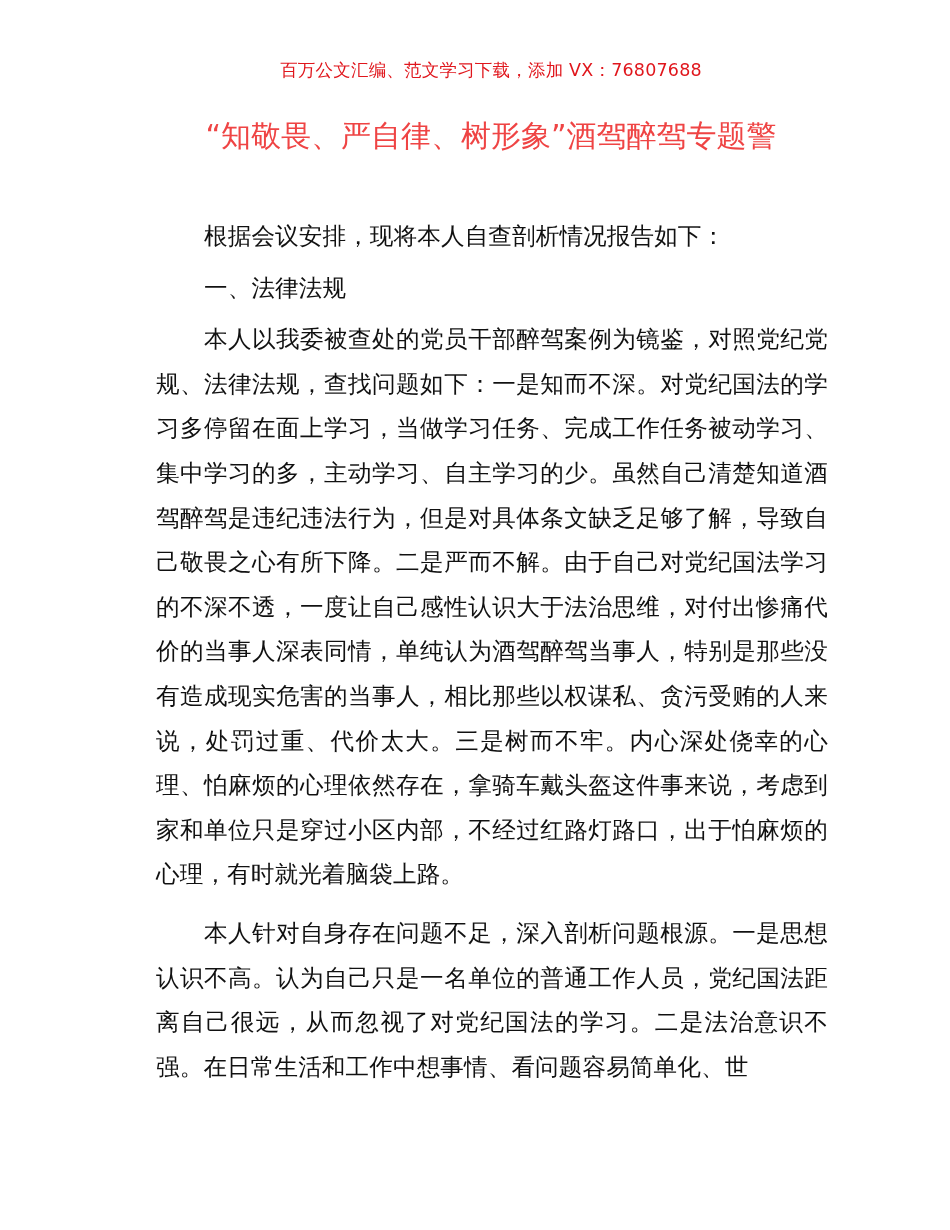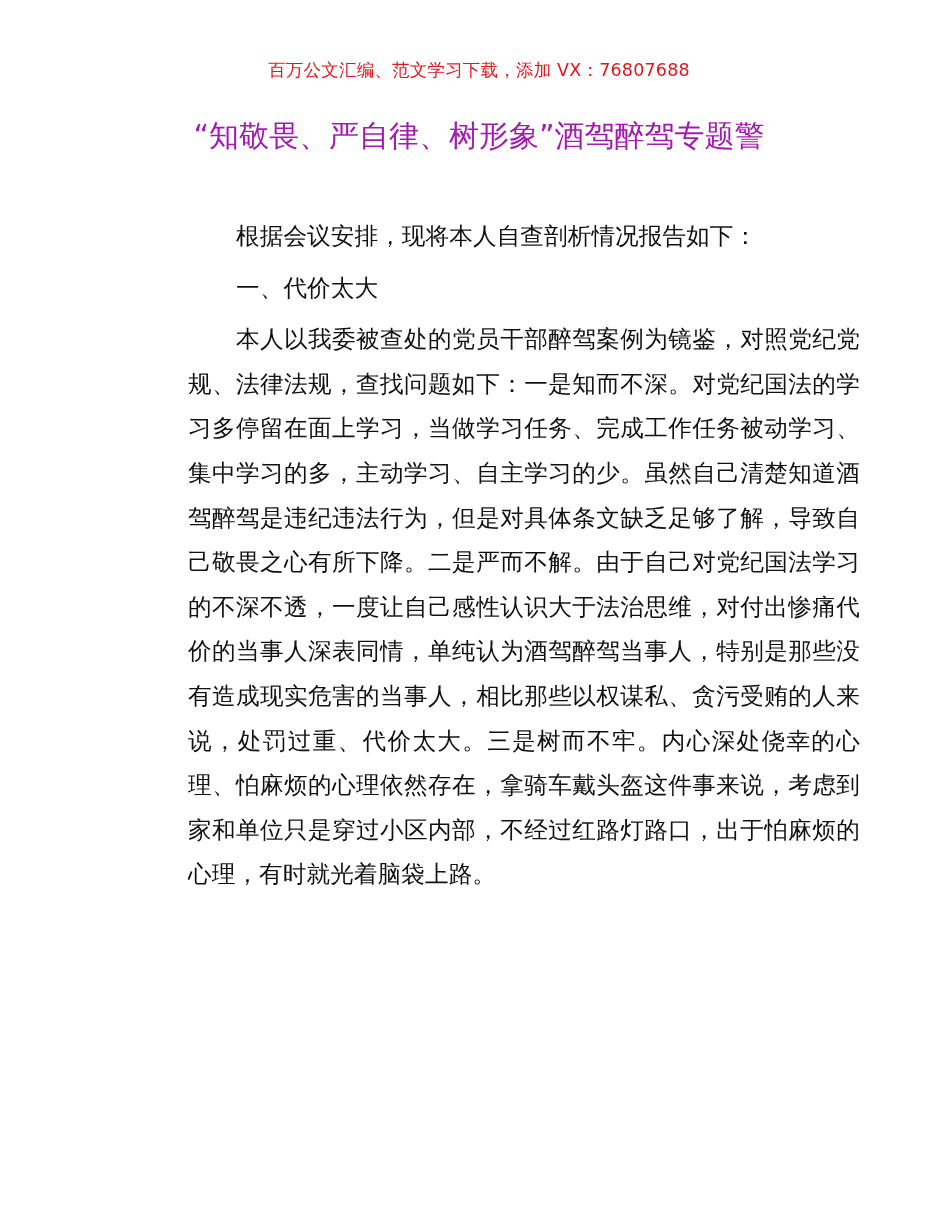--- a/index.html
+++ b/index.html
@@ -1,36 +1,37 @@
 <!DOCTYPE html>
 <html><head>
 <meta charset="utf-8">
 <style>
   html, body { margin: 0; padding: 0; background: #ffffff; }
   body { width: 950px; height: 1230px; overflow: hidden; position: relative; font-family: "DejaVu Sans", "Liberation Sans", sans-serif; color: #111; }
-  .page { position: absolute; left: 4px; top: 0; width: 806px; height: 1230px; background: #fff; }
+  .page { position: absolute; left: 16px; top: 0; width: 806px; height: 1230px; background: #fff; }
   .banner { position: absolute; top: 56px; left: 0; width: 950px; text-align: center; color: #e0161c; font-size: 17.5px; line-height: 28px; letter-spacing: 0.2px; }
-  .title { position: absolute; top: 114px; left: 140px; width: 670px; text-align: center; font-size: 30px; line-height: 44px; color: #a21caf; }
-  .content { position: absolute; left: 140px; top: 214px; width: 672px; margin-left: 44px; }
+  .title { position: absolute; top: 114px; left: 140px; width: 670px; text-align: center; font-size: 30px; line-height: 44px; color: #ef4444; }
+  .content { position: absolute; left: 140px; top: 214px; width: 672px; }
   .para { margin: 0; font-size: 23.6px; line-height: 44.6px; text-align: justify; text-justify: inter-character; letter-spacing: 0.1px; }
   .indent { text-indent: 48px; }
   .gap { height: 7px; }
 </style>
 </head>
 <body>
 
 <div class="page">
   <div class="banner">百万公文汇编、范文学习下载，添加 VX：76807688</div>
 
   <div class="title">
     <div>“知敬畏、严自律、树形象”酒驾醉驾专题警</div>
   </div>
 
   <div class="content">
     <p class="para indent">根据会议安排，现将本人自查剖析情况报告如下：</p>
     <div class="gap"></div>
-    <p class="para indent">一、代价太大</p>
+    <p class="para indent">一、法律法规</p>
     <div class="gap"></div>
     <p class="para indent">本人以我委被查处的党员干部醉驾案例为镜鉴，对照党纪党规、法律法规，查找问题如下：一是知而不深。对党纪国法的学习多停留在面上学习，当做学习任务、完成工作任务被动学习、集中学习的多，主动学习、自主学习的少。虽然自己清楚知道酒驾醉驾是违纪违法行为，但是对具体条文缺乏足够了解，导致自己敬畏之心有所下降。二是严而不解。由于自己对党纪国法学习的不深不透，一度让自己感性认识大于法治思维，对付出惨痛代价的当事人深表同情，单纯认为酒驾醉驾当事人，特别是那些没有造成现实危害的当事人，相比那些以权谋私、贪污受贿的人来说，处罚过重、代价太大。三是树而不牢。内心深处侥幸的心理、怕麻烦的心理依然存在，拿骑车戴头盔这件事来说，考虑到家和单位只是穿过小区内部，不经过红路灯路口，出于怕麻烦的心理，有时就光着脑袋上路。</p>
     <div class="gap"></div>
     <div class="gap"></div>
+    <p class="para indent">本人针对自身存在问题不足，深入剖析问题根源。一是思想认识不高。认为自己只是一名单位的普通工作人员，党纪国法距离自己很远，从而忽视了对党纪国法的学习。二是法治意识不强。在日常生活和工作中想事情、看问题容易简单化、世</p>
   </div>
 </div>
 
 </body></html>

